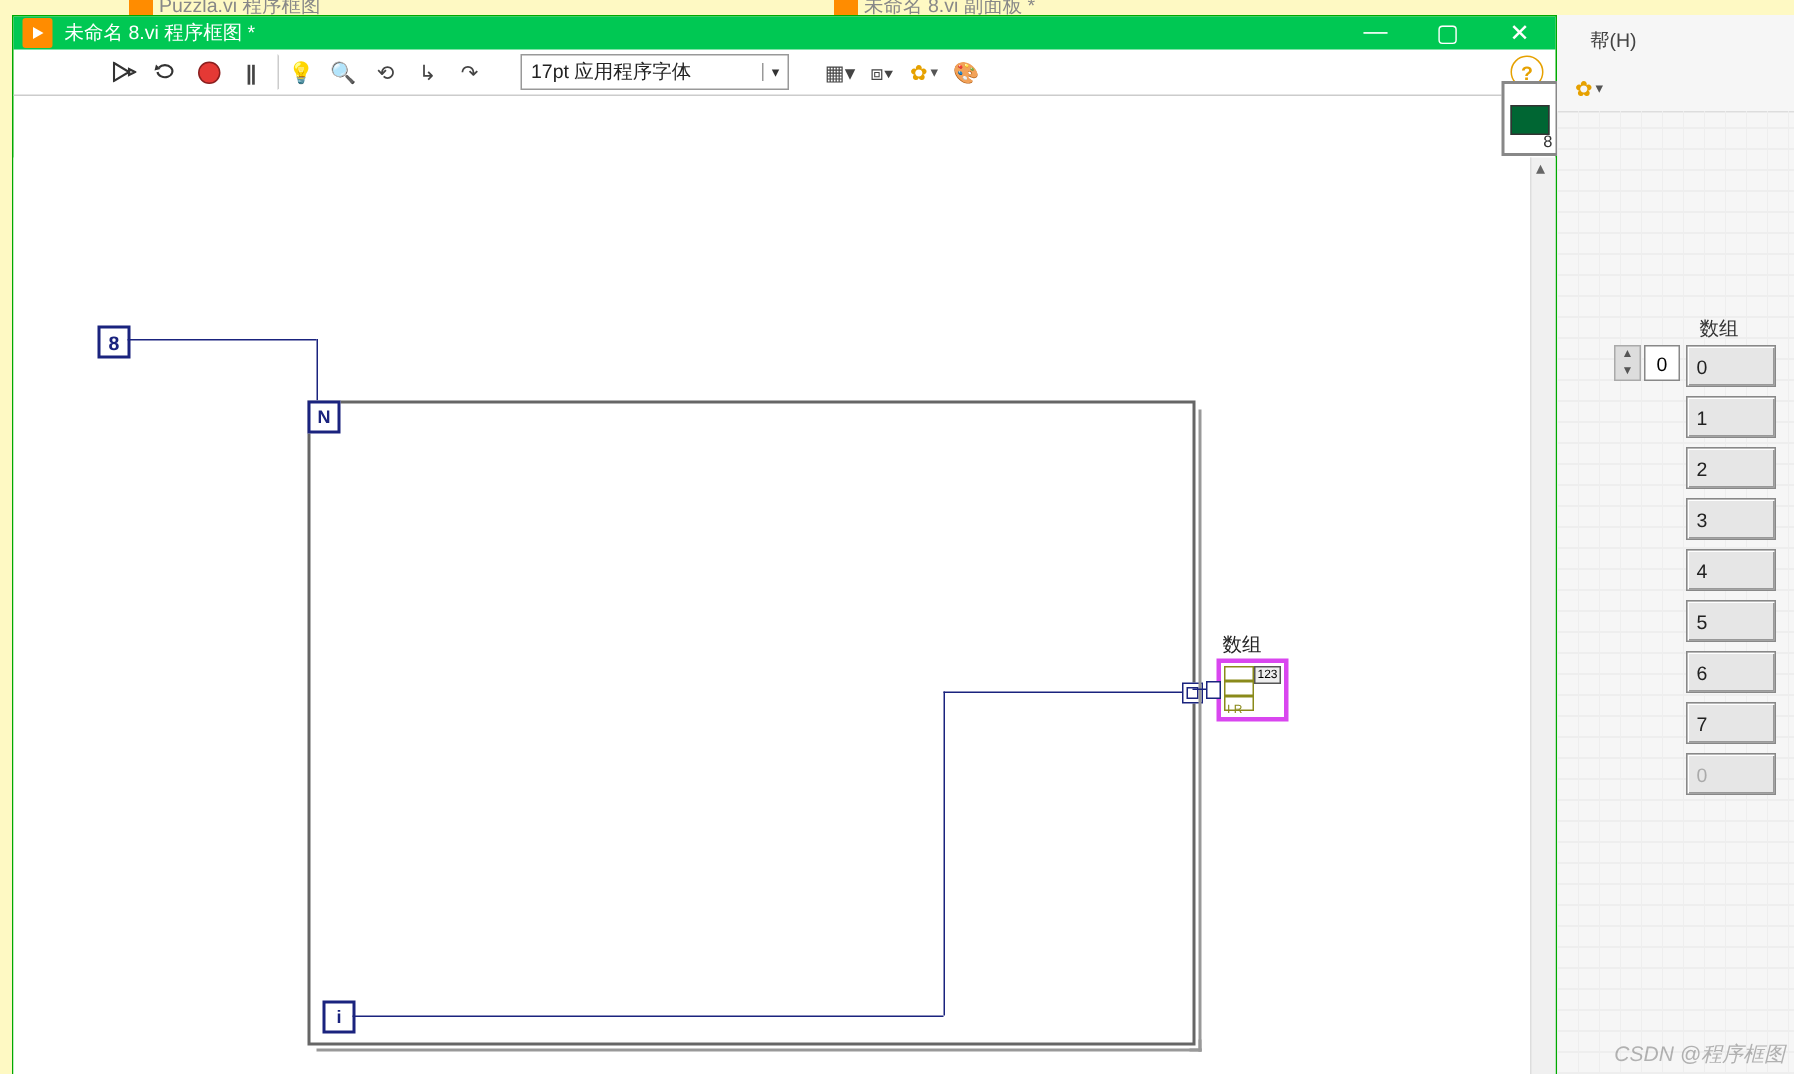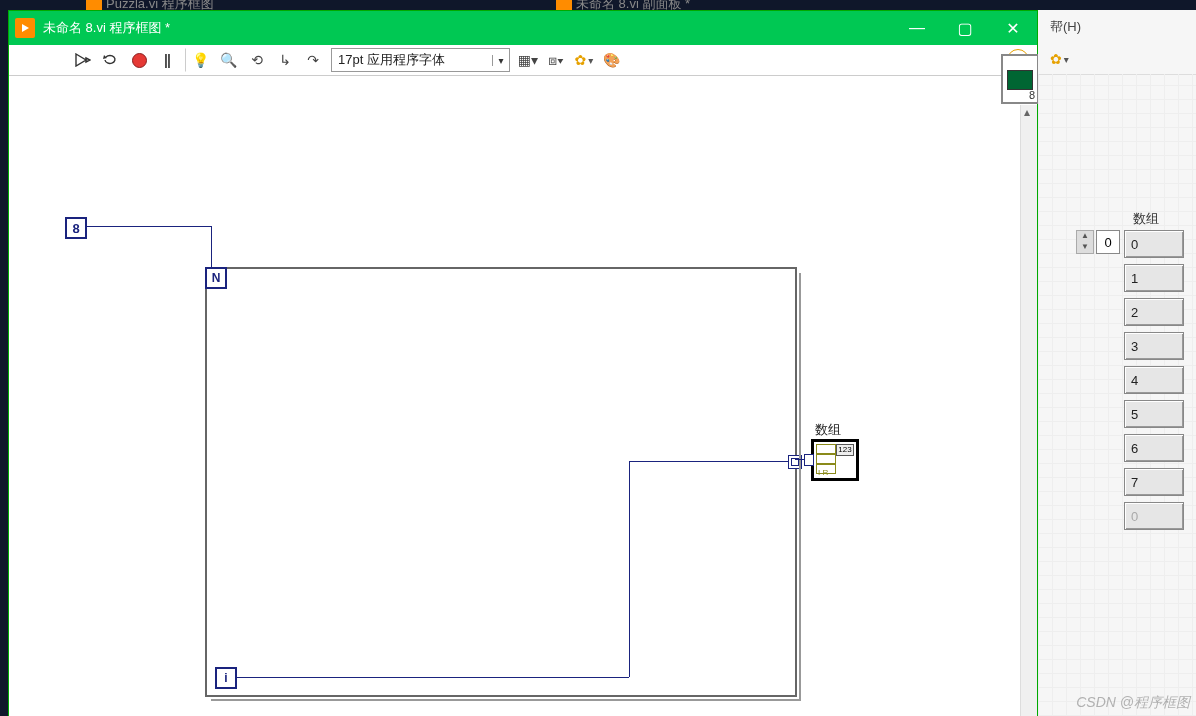--- a/index.html
+++ b/index.html
@@ -1,71 +1,71 @@
 <!DOCTYPE html>
 <html><head>
 <meta charset="utf-8">
 <style>
   html,body{margin:0;padding:0;font-family:"Microsoft YaHei","SimSun",Arial,sans-serif;font-size:13px;background:#fff;overflow:hidden}
-  .screen{position:relative;width:1196px;height:716px;background:#0f172a}
+  .screen{position:relative;width:1196px;height:716px;background:#fef9c3}
   
   .tabstrip{position:absolute;left:0;top:0;width:100%;height:10px}
   .tab-rear{position:absolute;top:-5px;height:18px;display:flex;align-items:center;color:#888}
   .tab-rear .ti{width:16px;height:16px;background:#ff8c00;border-radius:2px;margin-right:4px;display:flex;align-items:center;justify-content:center;color:#fff;font-size:10px}
   
   .win{position:absolute;left:8px;top:10px;width:1028px;height:706px;background:#fff;border:1px solid #0a0}
-  .titlebar{height:34px;background:#00c853;display:flex;align-items:center;color:#fff;position:relative}
+  .titlebar{height:22px;background:#00c853;display:flex;align-items:center;color:#fff;position:relative}
   .titlebar .ti{width:20px;height:20px;margin:0 8px 0 6px;background:#ff8c00;border-radius:2px;display:flex;align-items:center;justify-content:center}
   .titlebar .ti::after{content:"";width:0;height:0;border-left:7px solid #fff;border-top:4px solid transparent;border-bottom:4px solid transparent}
   .titlebar .ttl{font-size:13px}
   .winbtns{position:absolute;right:0;top:0;height:100%;display:flex}
   .winbtn{width:48px;display:flex;align-items:center;justify-content:center;color:#fff;font-size:16px;font-weight:200}
   .menubar{height:28px;display:flex;align-items:center;border-bottom:1px solid #ddd}
   .menubar .menu{padding:0 10px;height:100%;display:flex;align-items:center;color:#222}
   .toolbar{height:30px;display:flex;align-items:center;border-bottom:1px solid #ccc;padding:0 4px;position:relative}
   .tbspace{width:56px}
   .tb{width:22px;height:22px;margin:0 2px;display:flex;align-items:center;justify-content:center;color:#444;font-size:14px;border:1px solid transparent}
   .tb.sep{border-left:1px solid #ccc;margin-left:4px;padding-left:4px}
   .run-arrow svg{display:block}
   .red-dot{width:13px;height:13px;border-radius:50%;background:#e53935;border:1px solid #8a1e1e}
   .pause{letter-spacing:-1px;font-weight:bold}
-  .fontbox{display:flex;align-items:center;height:22px;border:1px solid #999;background:#fff;margin:0 4px}
+  .fontbox{display:flex;align-items:center;height:22px;border:1px solid #999;background:#fff;margin:0 20px}
   .fontbox .flabel{padding:0 6px;font-size:13px;color:#222;width:148px}
   .fontbox .farrow{width:16px;text-align:center;border-left:1px solid #999;color:#333;font-size:10px}
   .helpq{position:absolute;right:8px;top:4px;width:20px;height:20px;border-radius:50%;border:1px solid #e6a100;color:#e6a100;display:flex;align-items:center;justify-content:center;font-weight:bold}
   
   .canvas{position:absolute;left:0;top:94px;right:16px;bottom:0;background:#fff}
   .vscroll{position:absolute;right:0;top:94px;width:16px;bottom:0;background:#f0f0f0;border-left:1px solid #ddd}
   .vscroll .up::after{content:"▴";position:absolute;top:0;left:3px;color:#666;font-size:12px}
   
   .const8{position:absolute;left:56px;top:112px;width:18px;height:18px;border:2px solid #1a237e;color:#1a237e;display:flex;align-items:center;justify-content:center;font-size:13px;font-weight:bold;background:#fff}
   .wireH{position:absolute;height:0;border-top:1px solid #1a237e}
   .wireV{position:absolute;width:0;border-left:1px solid #1a237e}
   .forloop{position:absolute;left:196px;top:162px;width:588px;height:426px;border:2px solid #666;background:#fff}
   .forloop::after{content:"";position:absolute;right:-6px;top:4px;bottom:-6px;width:6px;border-right:2px solid #999;border-bottom:2px solid #999}
   .forloop::before{content:"";position:absolute;left:4px;right:-6px;bottom:-6px;height:6px;border-bottom:2px solid #999;border-right:2px solid #999}
   .ntile{position:absolute;left:-2px;top:-2px;width:18px;height:18px;border:2px solid #1a237e;display:flex;align-items:center;justify-content:center;color:#1a237e;font-weight:bold;font-size:12px;background:#fff}
   .itile{position:absolute;left:8px;bottom:6px;width:18px;height:18px;border:2px solid #1a237e;display:flex;align-items:center;justify-content:center;color:#1a237e;font-weight:bold;font-size:12px;background:#fff}
   .tunnel{position:absolute;width:12px;height:12px;background:#fff;border:1px solid #1a237e}
   .tunnel .inner{position:absolute;left:2px;top:2px;right:2px;bottom:2px;border:1px solid #1a237e}
   
   .arrlbl{position:absolute;color:#222;font-size:13px}
-  .arrind{position:absolute;width:42px;height:36px;border:3px solid #000000;background:#fff}
+  .arrind{position:absolute;width:42px;height:36px;border:3px solid #d946ef;background:#fff}
   .arrind .row{position:absolute;left:2px;right:20px;height:8px;border:1px solid #8a8a1a}
   .arrind .row.r1{top:2px}.arrind .row.r2{top:12px}.arrind .row.r3{top:22px}
   .arrind .val{position:absolute;right:2px;top:2px;width:16px;height:10px;border:1px solid #555;background:#eee;font-size:8px;text-align:center}
   .arrind .iR{position:absolute;left:4px;bottom:1px;font-size:8px;color:#8a8a1a}
   .term{position:absolute;left:-10px;top:12px;width:8px;height:10px;border:1px solid #1a237e;background:#fff}
   
   .viinfo{position:absolute;left:1001px;top:54px;width:34px;height:46px;border:2px solid #888;background:#fff;display:flex;flex-direction:column;align-items:center;justify-content:center}
   .viinfo .scr{width:24px;height:18px;background:#063;border:1px solid #333;margin-top:2px}
   .viinfo .num{font-size:11px;color:#333;position:absolute;bottom:1px;right:2px}
   
   .rightpanel{position:absolute;left:1038px;top:10px;right:0;height:706px;background:#f6f6f6}
-  .rp-menu{height:34px;display:flex;align-items:center;padding-left:12px;color:#444}
+  .rp-menu{height:34px;display:flex;align-items:center;padding-left:22px;color:#444}
   .rp-tool{height:30px;display:flex;align-items:center;padding-left:12px;gap:12px;border-bottom:1px solid #ddd}
   .rp-grid{position:absolute;left:0;top:64px;right:0;bottom:0;background:repeating-linear-gradient(0deg,#eee,#eee 1px,transparent 1px,transparent 14px),repeating-linear-gradient(90deg,#eee,#eee 1px,transparent 1px,transparent 14px)}
   .rp-arrlbl{position:absolute;left:95px;top:136px;color:#333;font-size:13px}
   .idxctrl{position:absolute;left:38px;top:156px;display:flex;align-items:center}
   .idxctrl .spin{width:16px;height:22px;display:flex;flex-direction:column;border:1px solid #aaa;background:#ddd}
   .idxctrl .spin div{flex:1;font-size:8px;text-align:center;line-height:10px;color:#555}
   .idxctrl .idx{width:22px;height:22px;border:1px solid #888;background:#fff;display:flex;align-items:center;justify-content:center;margin-left:2px}
   .arrcol{position:absolute;left:86px;top:156px}
   .arrcell{width:52px;height:26px;border:1px solid #888;background:#e6e6e6;box-shadow:inset 1px 1px 0 #fff,inset -1px -1px 0 #999;padding-left:6px;display:flex;align-items:center;margin-bottom:6px;color:#222;font-size:13px}
   .arrcell.dim{color:#aaa}

